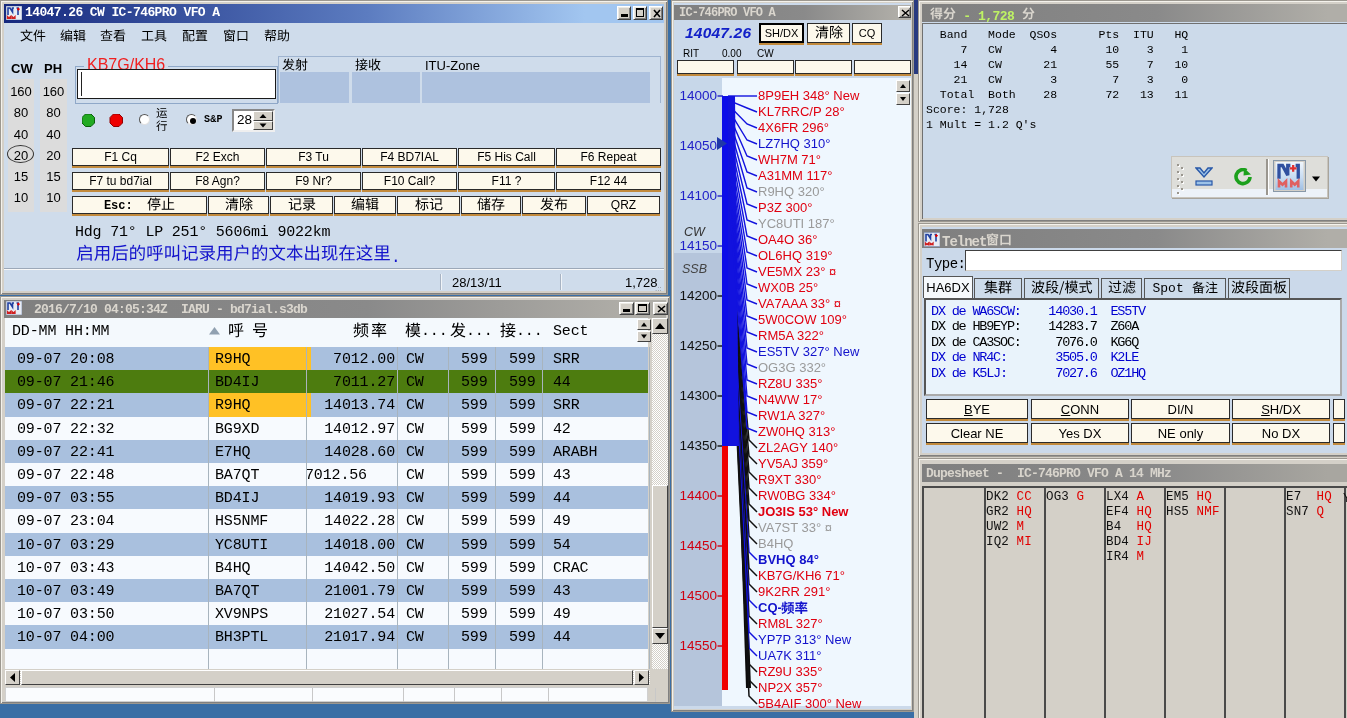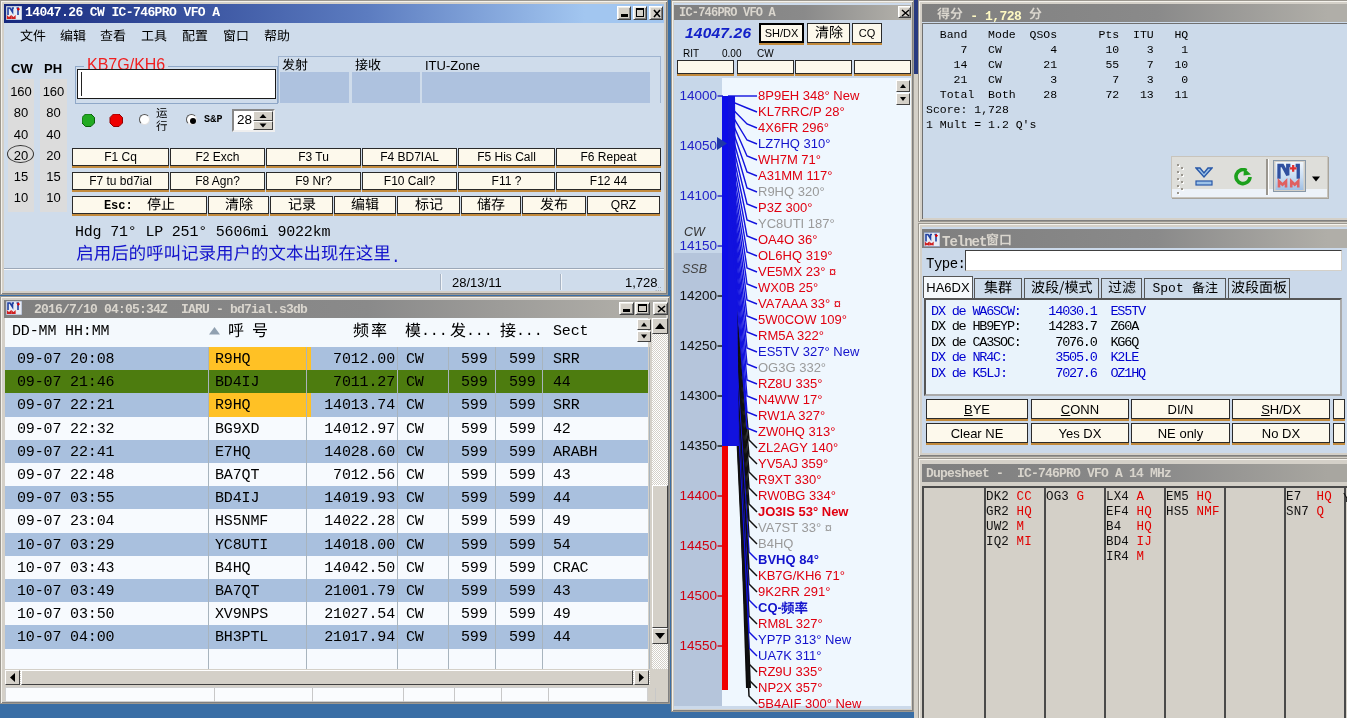--- a/index.html
+++ b/index.html
@@ -314,21 +314,21 @@
       <div style="position:absolute;left:210px;top:4px;font:15px 'Liberation Mono',monospace;letter-spacing:-0.15px;white-space:pre">E7HQ</div>
       <div style="position:absolute;left:300px;top:4px;width:90px;text-align:right;font:15px 'Liberation Mono',monospace;letter-spacing:-0.15px;white-space:pre">14028.60</div>
       <div style="position:absolute;left:401px;top:4px;font:15px 'Liberation Mono',monospace;letter-spacing:-0.15px;white-space:pre">CW</div>
       <div style="position:absolute;left:456px;top:4px;font:15px 'Liberation Mono',monospace;letter-spacing:-0.15px;white-space:pre">599</div>
       <div style="position:absolute;left:504px;top:4px;font:15px 'Liberation Mono',monospace;letter-spacing:-0.15px;white-space:pre">599</div>
       <div style="position:absolute;left:548px;top:4px;font:15px 'Liberation Mono',monospace;letter-spacing:-0.15px;white-space:pre">ARABH</div>
     </div>
     <div style="position:absolute;left:5px;top:167.0px;width:643px;height:23.2px;background:#F7FAFE">
       <div style="position:absolute;left:12px;top:4px;font:15px 'Liberation Mono',monospace;letter-spacing:-0.15px;white-space:pre">09-07 22:48</div>
       <div style="position:absolute;left:210px;top:4px;font:15px 'Liberation Mono',monospace;letter-spacing:-0.15px;white-space:pre">BA7QT</div>
-      <div style="position:absolute;left:300px;top:4px;width:90px;text-align:right;font:15px 'Liberation Mono',monospace;letter-spacing:-0.15px;white-space:pre">7012.56</div>
+      <div style="position:absolute;left:300px;top:4px;width:90px;text-align:left;font:15px 'Liberation Mono',monospace;letter-spacing:-0.15px;white-space:pre">7012.56</div>
       <div style="position:absolute;left:401px;top:4px;font:15px 'Liberation Mono',monospace;letter-spacing:-0.15px;white-space:pre">CW</div>
       <div style="position:absolute;left:456px;top:4px;font:15px 'Liberation Mono',monospace;letter-spacing:-0.15px;white-space:pre">599</div>
       <div style="position:absolute;left:504px;top:4px;font:15px 'Liberation Mono',monospace;letter-spacing:-0.15px;white-space:pre">599</div>
       <div style="position:absolute;left:548px;top:4px;font:15px 'Liberation Mono',monospace;letter-spacing:-0.15px;white-space:pre">43</div>
     </div>
     <div style="position:absolute;left:5px;top:190.2px;width:643px;height:23.2px;background:#A9C0DE">
       <div style="position:absolute;left:12px;top:4px;font:15px 'Liberation Mono',monospace;letter-spacing:-0.15px;white-space:pre">09-07 03:55</div>
       <div style="position:absolute;left:210px;top:4px;font:15px 'Liberation Mono',monospace;letter-spacing:-0.15px;white-space:pre">BD4IJ</div>
       <div style="position:absolute;left:300px;top:4px;width:90px;text-align:right;font:15px 'Liberation Mono',monospace;letter-spacing:-0.15px;white-space:pre">14019.93</div>
       <div style="position:absolute;left:401px;top:4px;font:15px 'Liberation Mono',monospace;letter-spacing:-0.15px;white-space:pre">CW</div>
@@ -585,21 +585,21 @@
       <text x="87" y="708" font-family="Liberation Sans" font-size="13" fill="#E00010">5B4AIF 300° New</text>
     </svg>
     <div style="position:absolute;left:110px;top:600px"><svg style="width:27.0px;height:15.5px;vertical-align:-2.0px" viewBox="0 0 2000 1150" fill="#1212CC">
         <use href="#gb9891" transform="translate(0,880) scale(1,-1)"></use>
         <use href="#gb7387" transform="translate(1000,880) scale(1,-1)"></use>
       </svg></div>
   </div>
 <div style="position:absolute;left:918px;top:0;width:429px;height:222px;overflow:hidden">
     <div style="position:absolute;left:0;top:0;width:435px;height:222px;background:#CCDAEA;border:1px solid #9C9890;box-shadow:inset 1px 1px 0 #F4F2EC, inset -1px -1px 0 #808080, inset 2px 2px 0 #D4D0C8, inset -2px -2px 0 #D4D0C8, inset 3px 3px 0 #D4D0C8, inset -3px -3px 0 #D4D0C8"></div>
     <div style="position:absolute;left:4px;top:4px;width:427px;height:18px;background:linear-gradient(90deg,#7F7F7F 0%,#8A8A8A 55%,#B0AEA8 95%)"></div>
-    <div style="position:absolute;left:19px;top:6px;color:#fef9c3;white-space:pre"><svg style="width:26.0px;height:14.9px;vertical-align:-2.0px" viewBox="0 0 2000 1150" fill="#DAD6CE">
+    <div style="position:absolute;left:12px;top:6px;color:#bef264;white-space:pre"><svg style="width:26.0px;height:14.9px;vertical-align:-2.0px" viewBox="0 0 2000 1150" fill="#DAD6CE">
         <use href="#gb5f97" transform="translate(0,880) scale(1,-1)"></use>
         <use href="#gb5206" transform="translate(1000,880) scale(1,-1)"></use>
       </svg><span style="font:bold 13px Liberation Mono,monospace;letter-spacing:-0.5px"> - 1,728 </span><svg style="width:13.0px;height:14.9px;vertical-align:-2.0px" viewBox="0 0 1000 1150" fill="#DAD6CE">
         <use href="#gb5206" transform="translate(0,880) scale(1,-1)"></use>
       </svg></div>
     <div style="position:absolute;left:4px;top:23px;width:428px;height:196px;border-top:1px solid #707070;border-left:1px solid #707070"></div>
     <div style="position:absolute;left:8px;top:27px;font:11.5px 'Liberation Mono',monospace;line-height:15.05px;white-space:pre">  Band   Mode  QSOs      Pts  ITU   HQ
      7   CW       4       10    3    1
     14   CW      21       55    7   10
     21   CW       3        7    3    0

